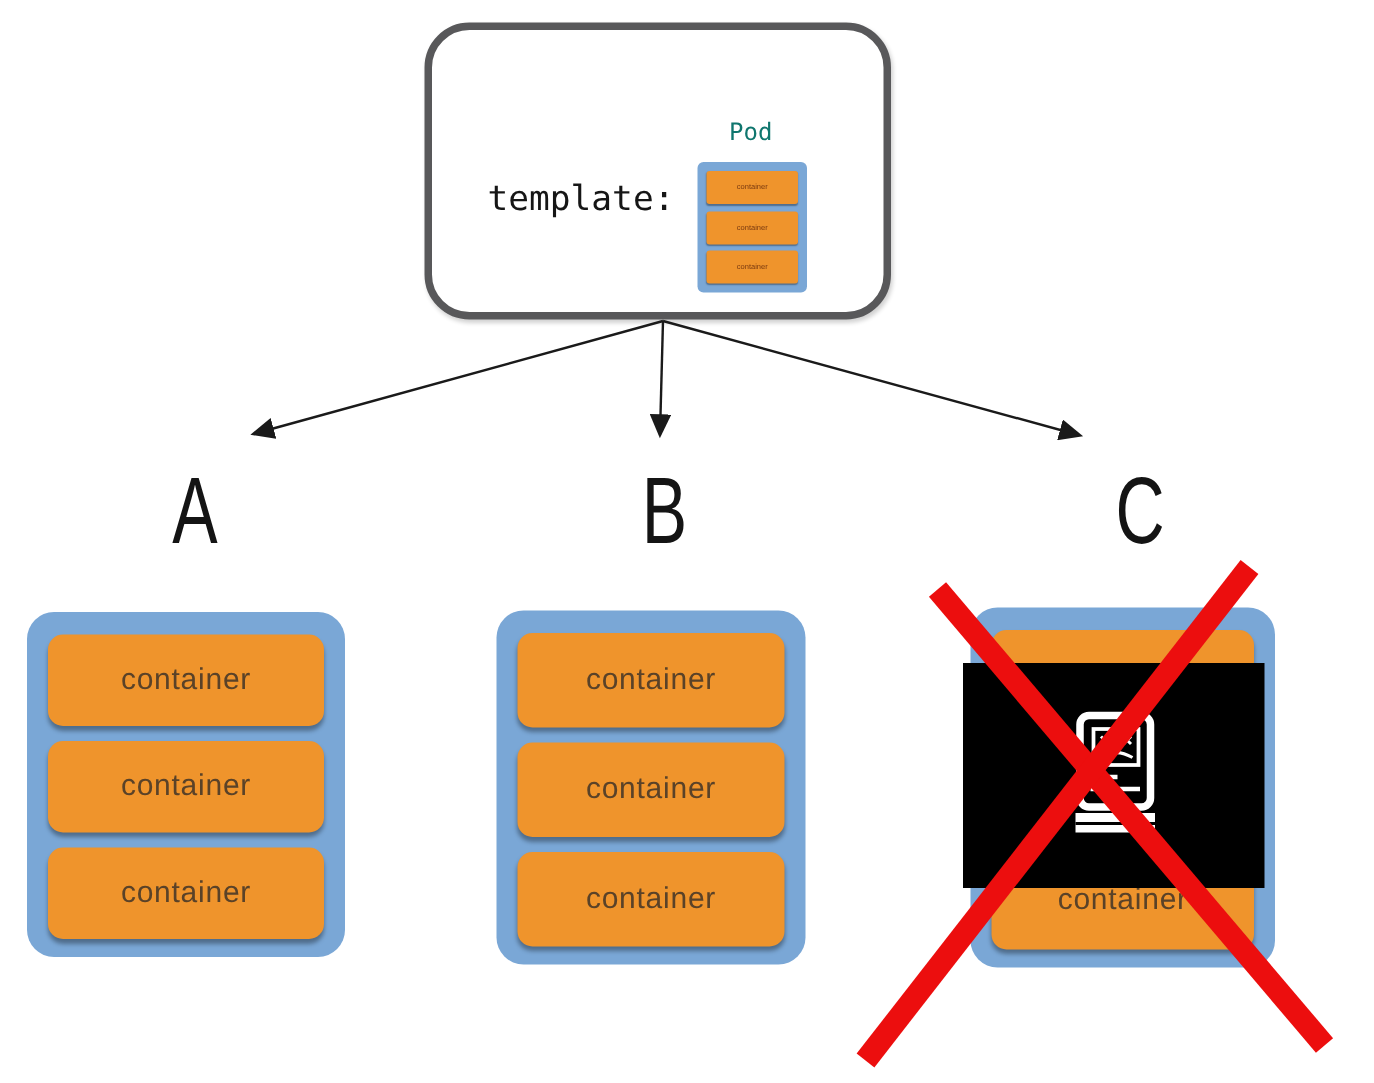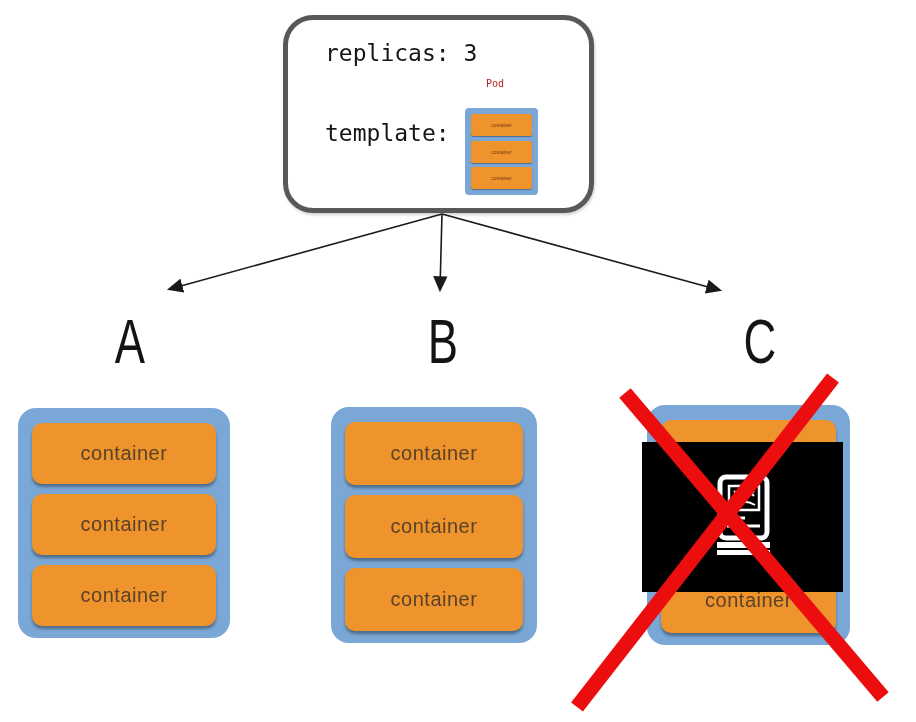--- a/index.html
+++ b/index.html
@@ -15,21 +15,21 @@
     box-shadow:1px 2px 3px rgba(0,0,0,0.18);
   }
   .spec-line {
     position:absolute; font-family:"DejaVu Sans Mono", monospace;
     font-size:23px; color:#161616; white-space:pre;
   }
   .spec-replicas { left:37px; top:20px; }
   .spec-template { left:37px; top:56px;margin-top:44px; }
   .pod-template-label {
     position:absolute; left:198px; top:58px;
-    font-family:"DejaVu Sans Mono", monospace; font-size:10px; color:#b91c1c;
+    font-family:"DejaVu Sans Mono", monospace; font-size:16px; color:#0f766e;
   }
   .mini-pod {
     position:absolute; left:177px; top:88px; width:73px; height:87px;
     background:#7aa7d6; border-radius:4px;
     display:flex; flex-direction:column; justify-content:space-evenly;
     align-items:center; padding:2px 0; box-sizing:border-box;
   }
   .mini-container {
     width:61px; height:22px; background:#ef942c; border-radius:2px;
     display:flex; align-items:center; justify-content:center;
@@ -77,21 +77,20 @@
   }
   .arrows-layer { z-index:4; }
   .cross-layer  { z-index:6; }
 </style>
 </head>
 <body>
 
 <div class="canvas">
 
   <div class="spec-box">
-    <div class="spec-line spec-replicas">replicas: 3</div>
     <div class="spec-line spec-template">template:</div>
     <div class="pod-template-label">Pod</div>
     <div class="mini-pod">
       <div class="mini-container">container</div>
       <div class="mini-container">container</div>
       <div class="mini-container">container</div>
     </div>
   </div>
 
   <svg class="overlay-svg arrows-layer">

